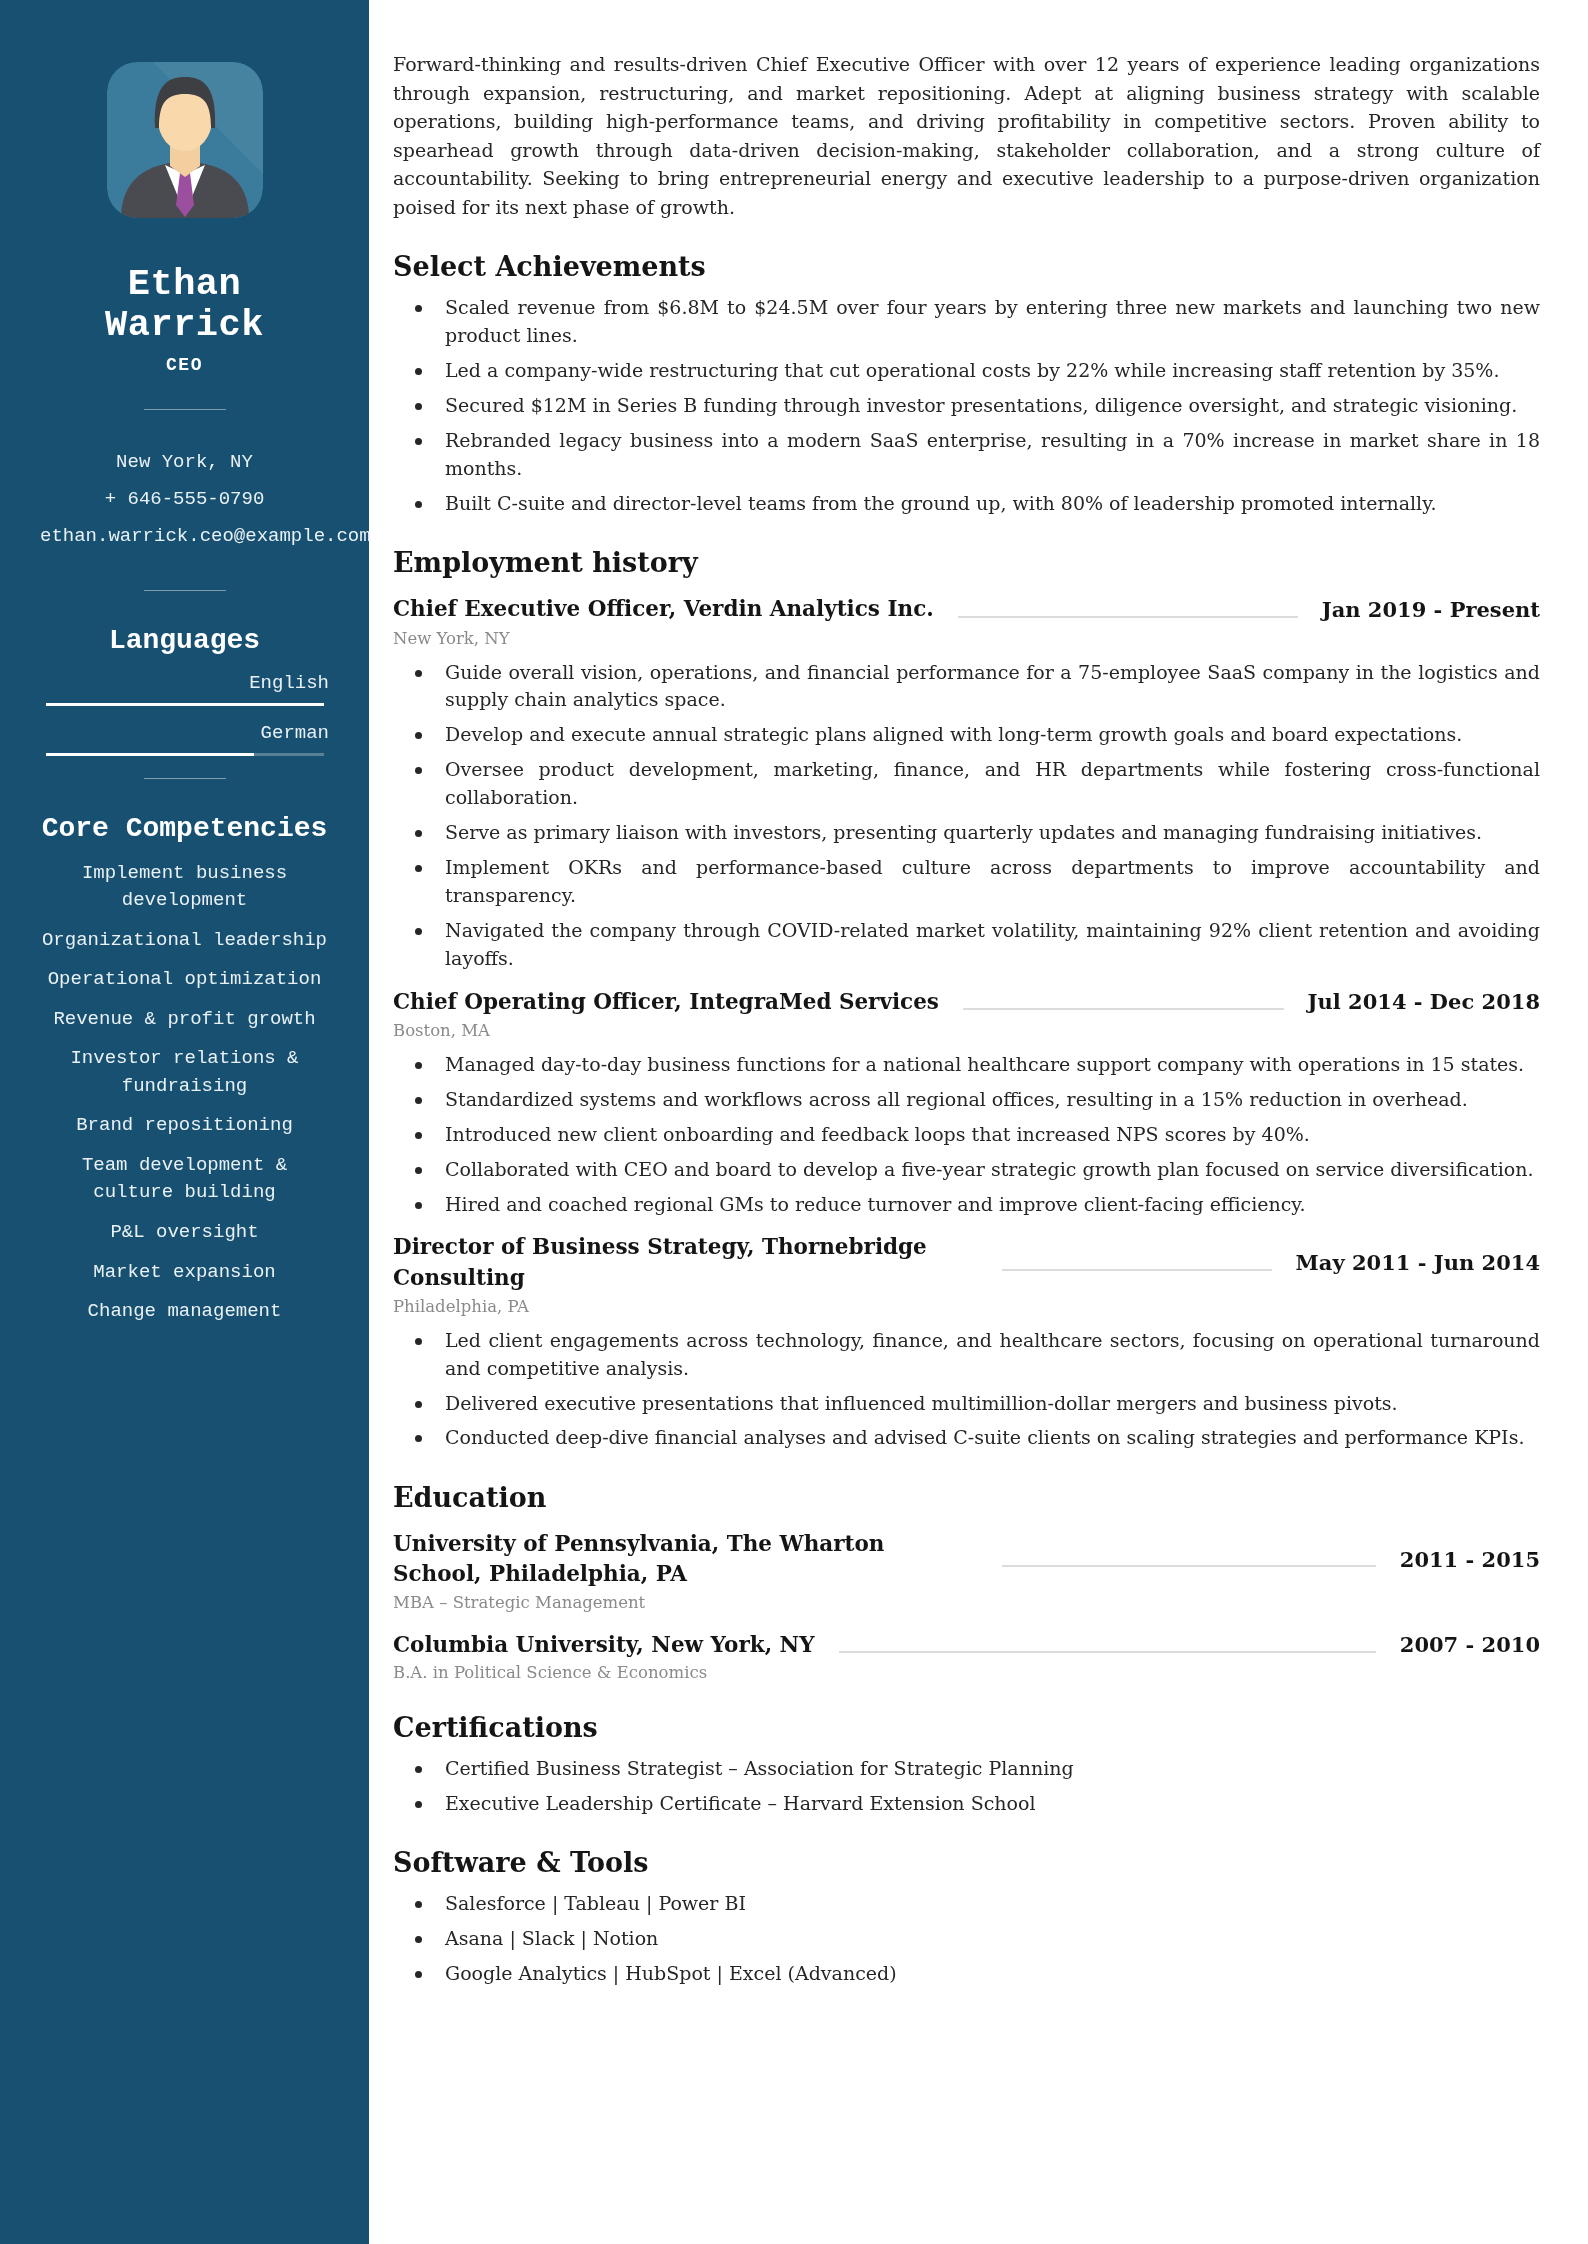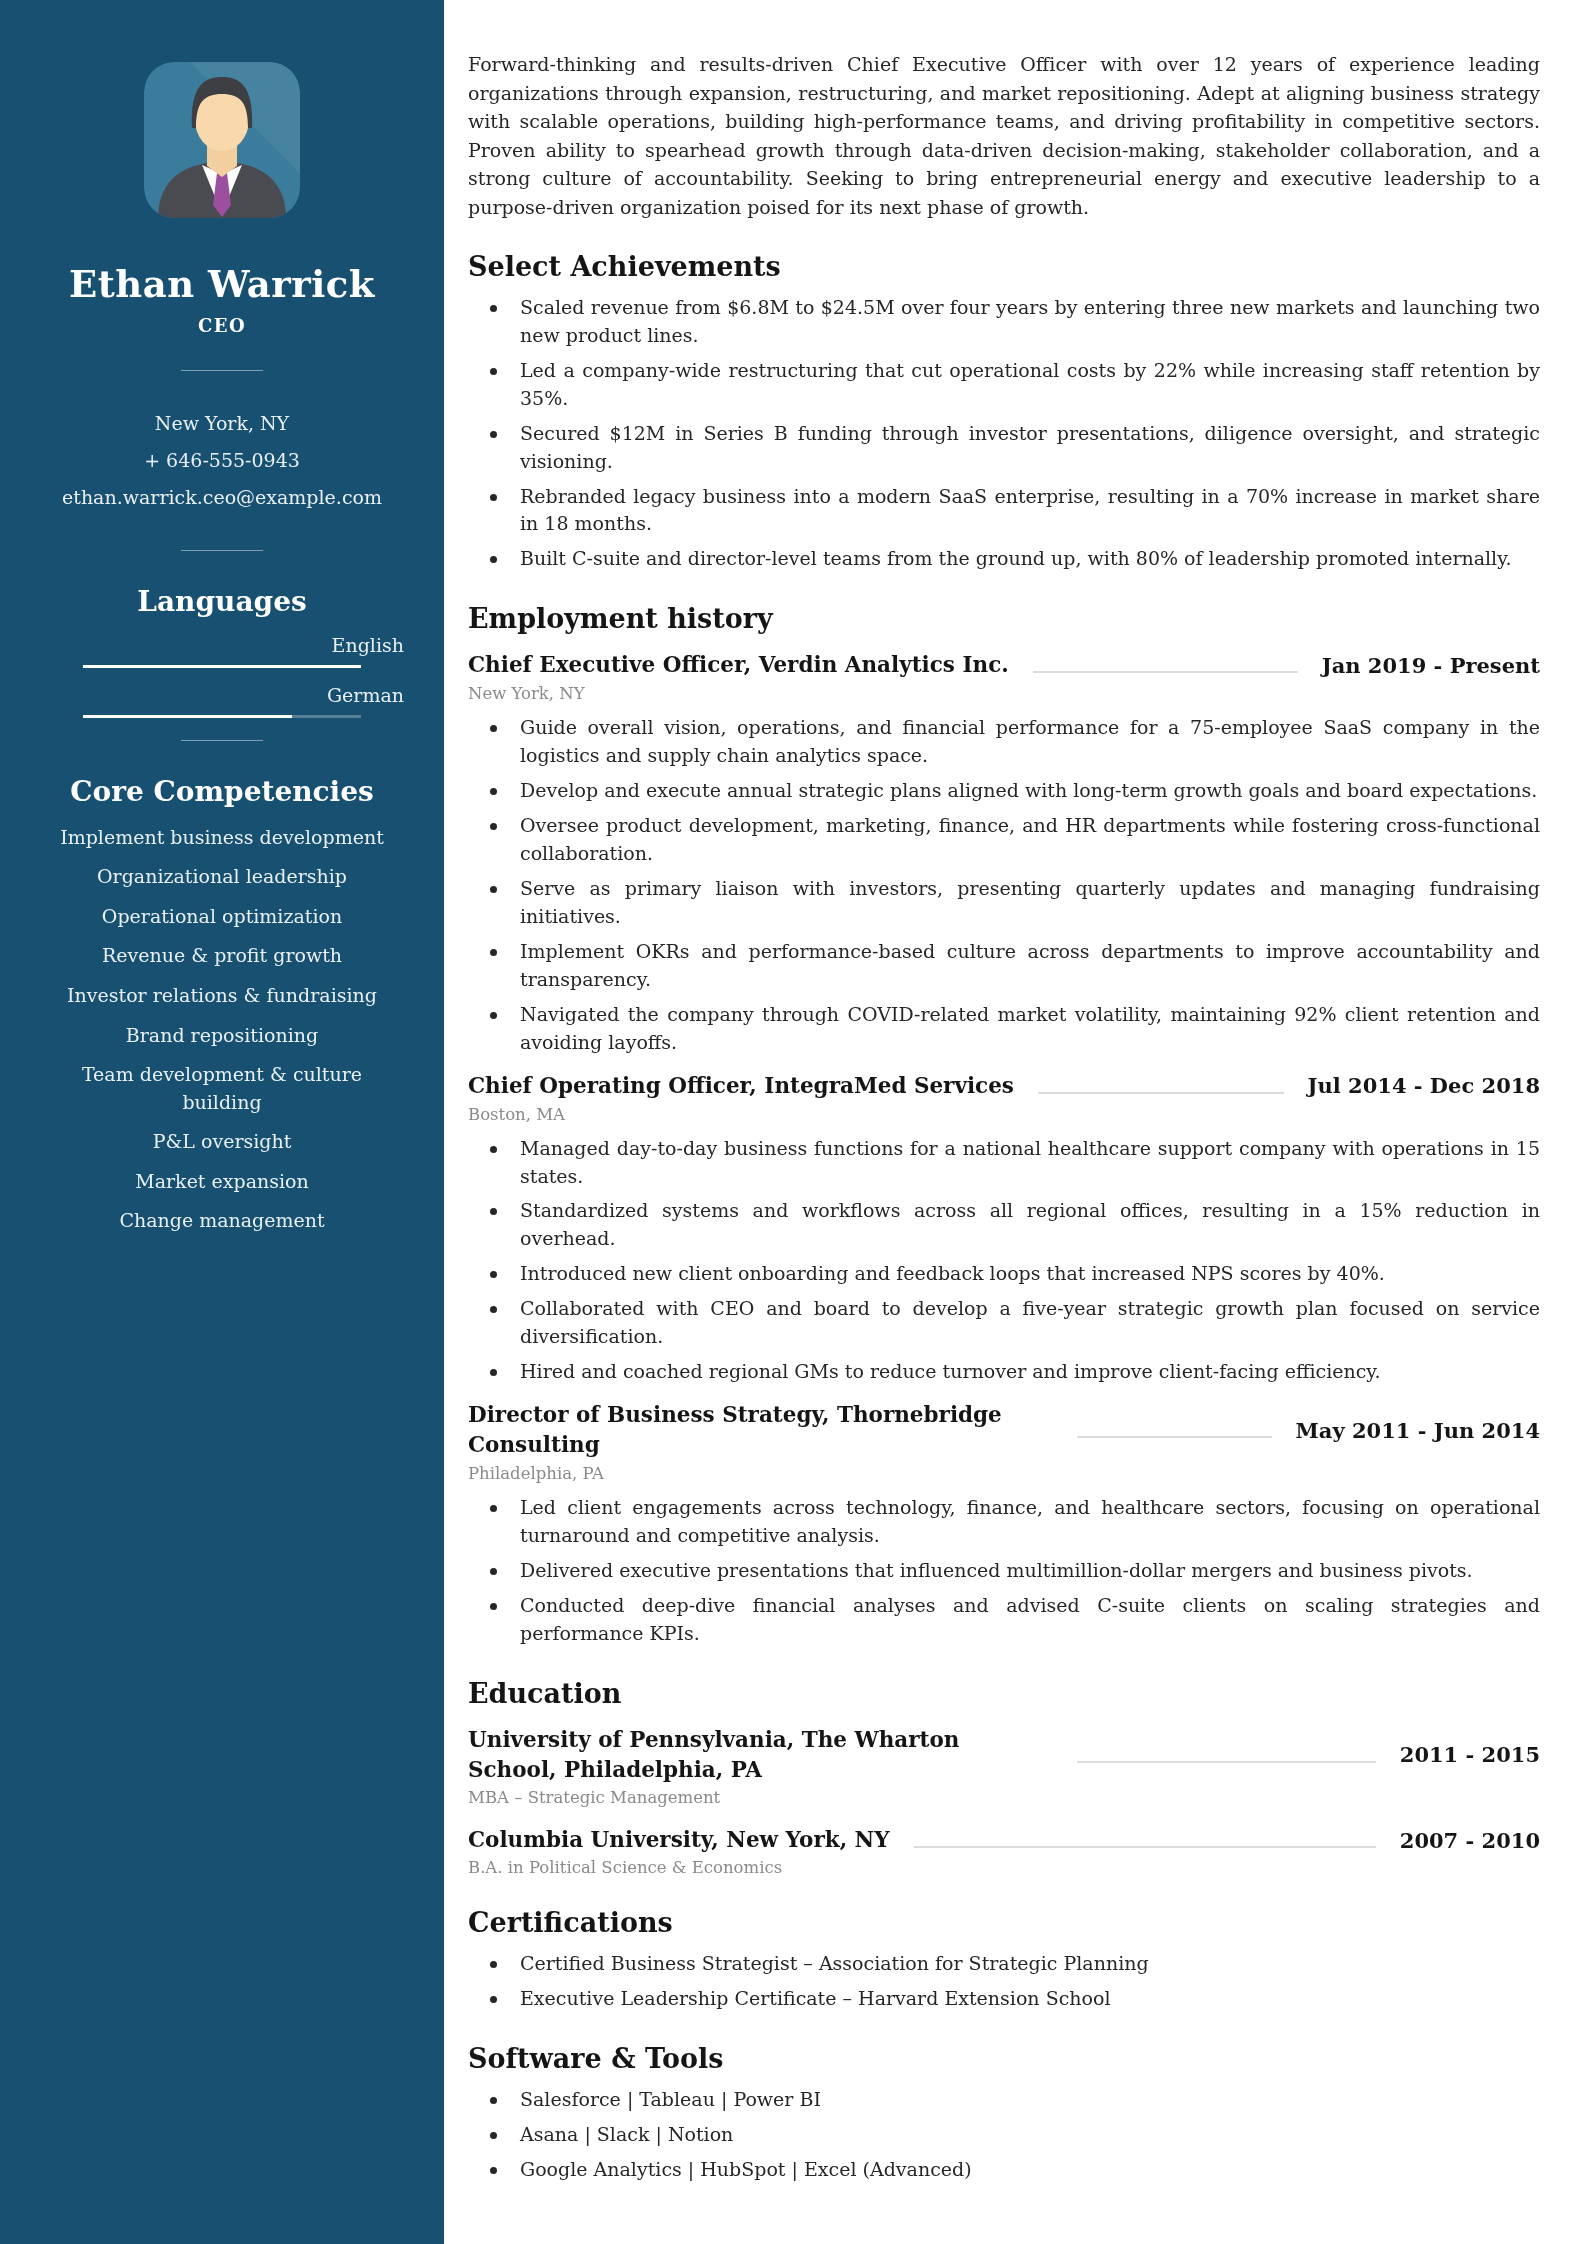--- a/index.html
+++ b/index.html
@@ -2,22 +2,22 @@
 <html><head>
 <meta charset="utf-8">
 <style>
   html,body{margin:0;padding:0;background:#ffffff;}
   .page{
     width:1588px;height:2244px;display:flex;overflow:hidden;background:#ffffff;
     font-family:"DejaVu Serif","Liberation Serif",serif;color:#262626;
   }
   
   .sidebar{
-    flex:none;width:444px;box-sizing:border-box;background:#175070;
-    color:#e9f1f6;text-align:center;padding:62px 40px 0;
+    flex:none;width:369px;box-sizing:border-box;background:#175070;
+    color:#e9f1f6;text-align:center;padding:62px 40px 0;font-family:Liberation Mono, monospace;
   }
   .avatar{width:156px;height:156px;margin:0 auto;border-radius:30px;overflow:hidden;}
   .side-name{font-size:37px;line-height:1.1;color:#ffffff;font-weight:700;margin:46px 0 10px;letter-spacing:.5px;}
   .side-role{font-size:18px;font-weight:700;letter-spacing:1.5px;color:#ffffff;}
   .side-divider{width:82px;height:1px;background:rgba(255,255,255,.45);margin:34px auto;}
   .contact-line{font-size:19px;line-height:1.95;margin:0;color:#e9f1f6;}
   .side-h{font-size:28px;color:#ffffff;font-weight:700;margin:6px 0 16px;}
   .lang-name{font-size:19px;margin:6px 0 9px;text-align:right;}
   .lang-bar{width:278px;height:3px;background:rgba(255,255,255,.28);margin:0 auto 16px;}
   .lang-fill{height:100%;background:#ffffff;}
@@ -71,21 +71,21 @@
       </svg>
     </div>
 
     <h1 class="side-name">Ethan Warrick</h1>
     <div class="side-role">CEO</div>
 
     <div class="side-divider"></div>
 
     <div>
       <p class="contact-line">New York, NY</p>
-      <p class="contact-line">+ 646-555-0943</p>
+      <p class="contact-line">+ 646-555-0790</p>
       <p class="contact-line">ethan.warrick.ceo@example.com</p>
     </div>
 
     <div class="side-divider"></div>
 
     <h2 class="side-h">Languages</h2>
     <div id="langs">
         <div class="lang">
     <div class="lang-name">English</div>
     <div class="lang-bar">

